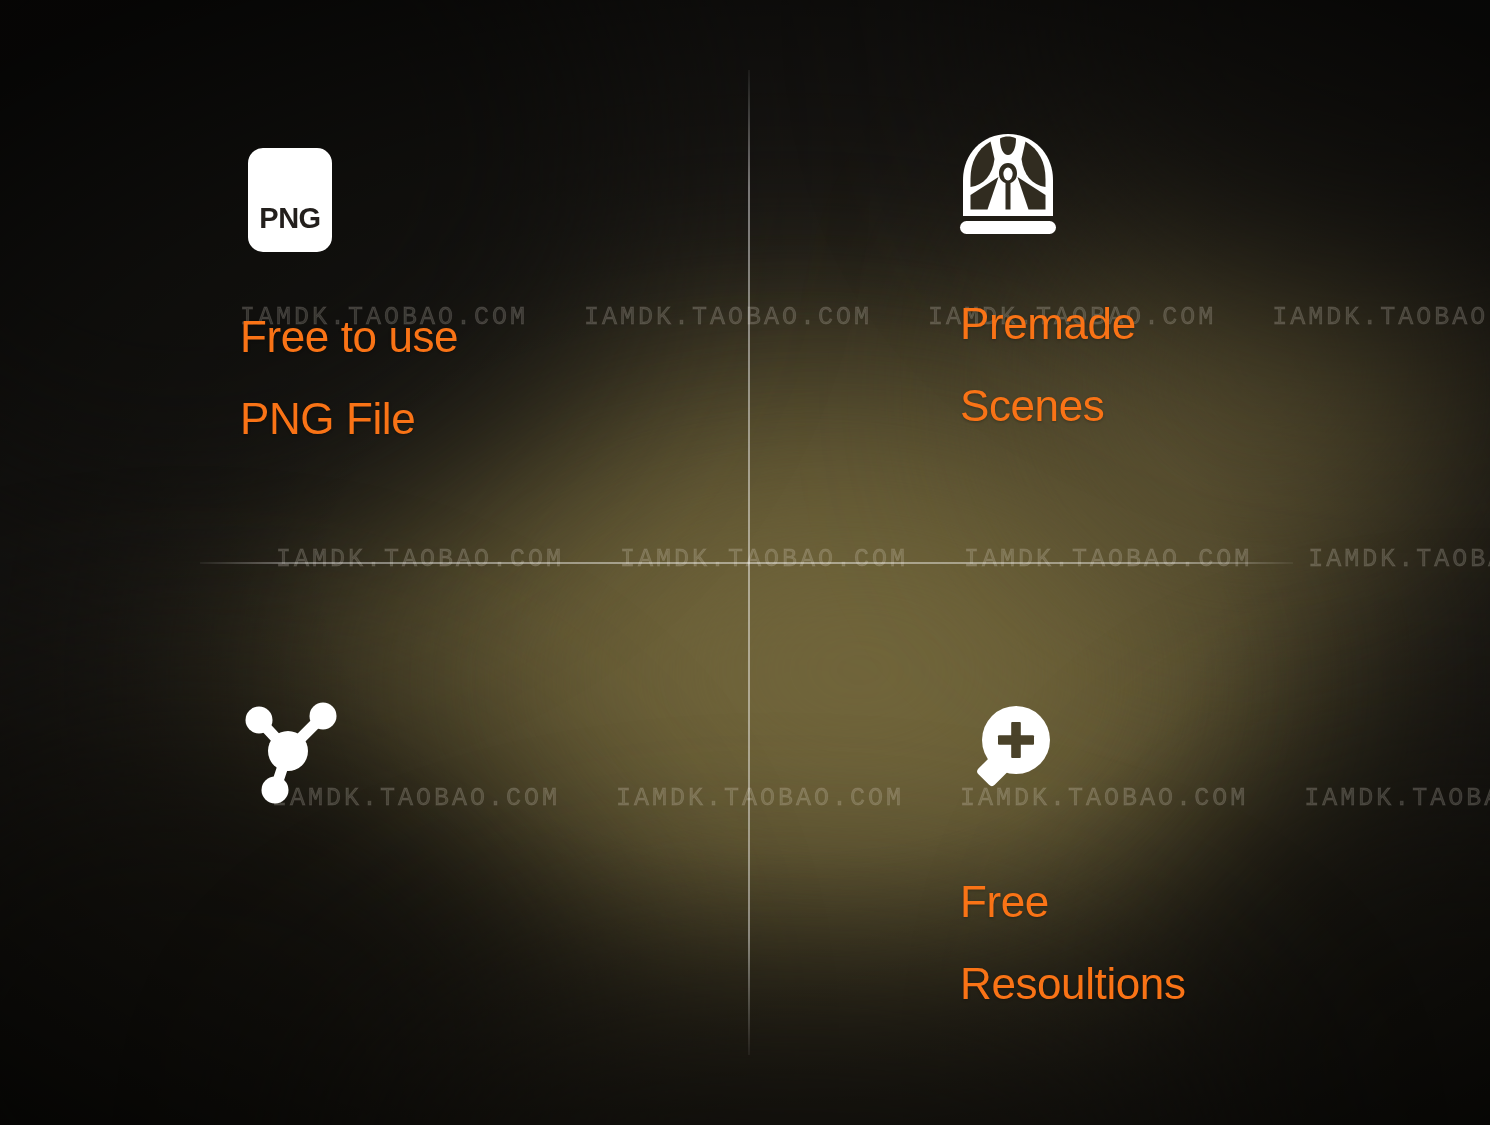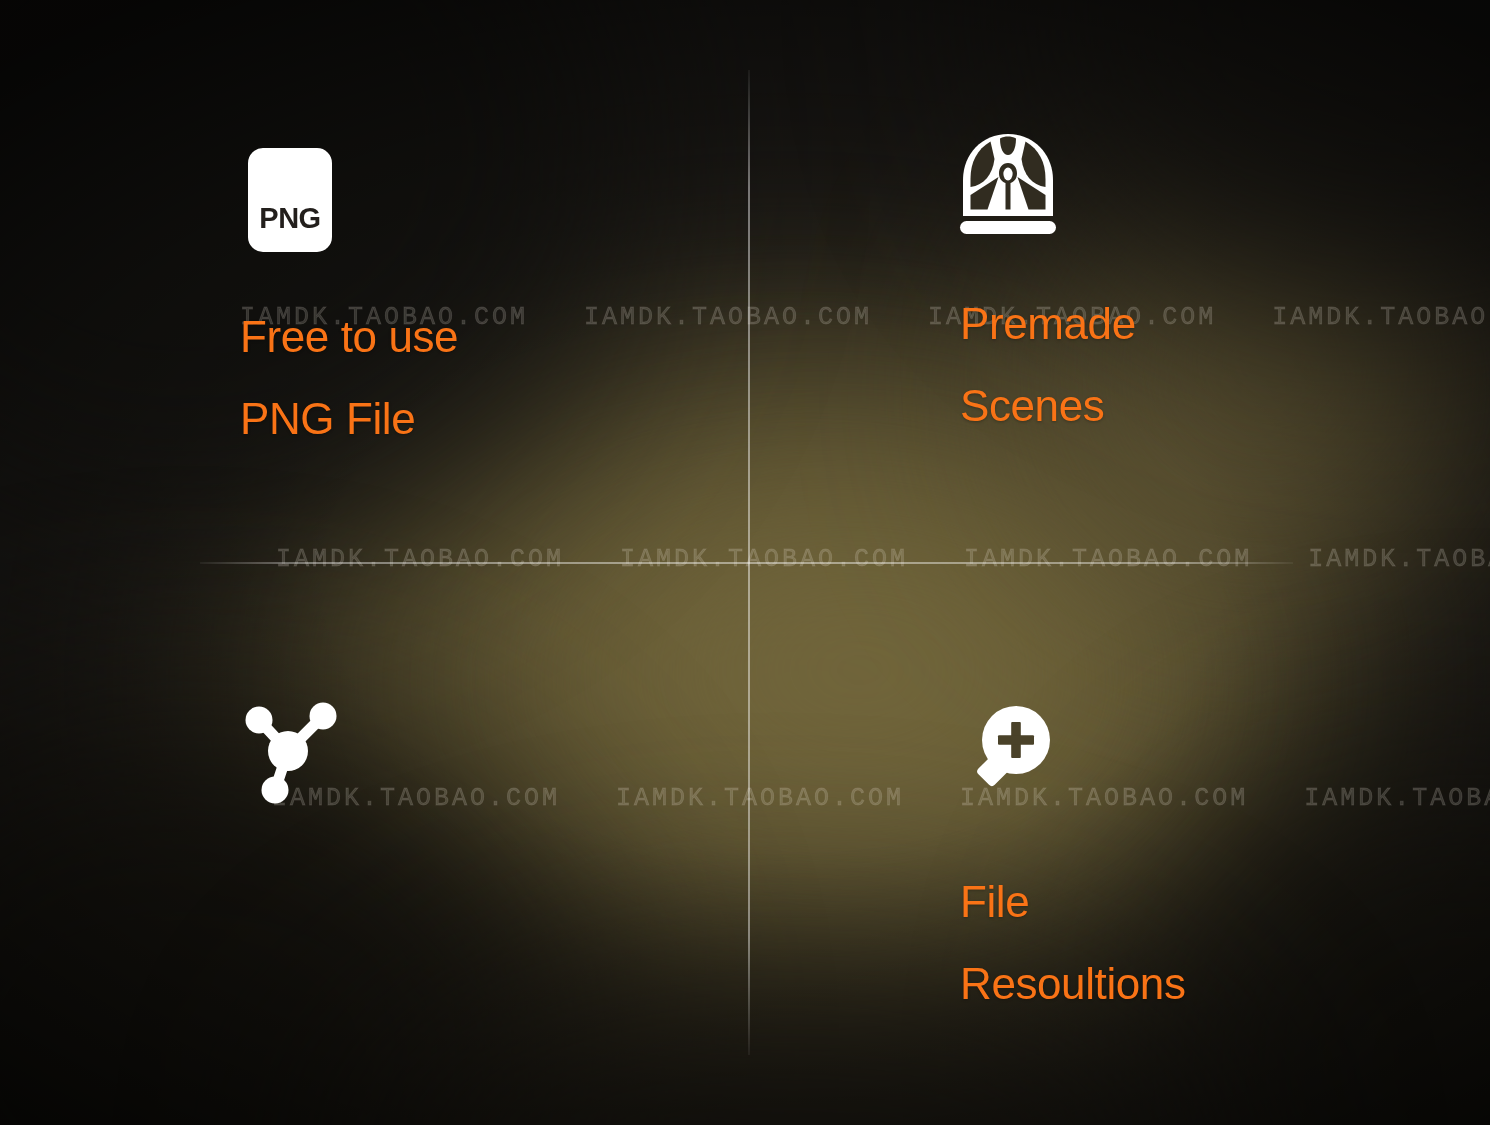--- a/index.html
+++ b/index.html
@@ -313,17 +313,17 @@
         <g transform="rotate(-45 34 70)">
           <rect x="20" y="58" width="30" height="23" rx="4" ry="4" fill="#ffffff"></rect>
         </g>
 
         <circle cx="56" cy="40" r="34" fill="#ffffff"></circle>
 
         <rect x="51.2" y="22" width="9.6" height="36" rx="1" fill="#4a4229"></rect>
         <rect x="38" y="35.2" width="36" height="9.6" rx="1" fill="#4a4229"></rect>
       </svg>
     </div>
-    <div class="feat-title">File
+    <div class="feat-title">Free
 Resoultions</div>
   </div>
 
 </div>
 
 </body></html>

